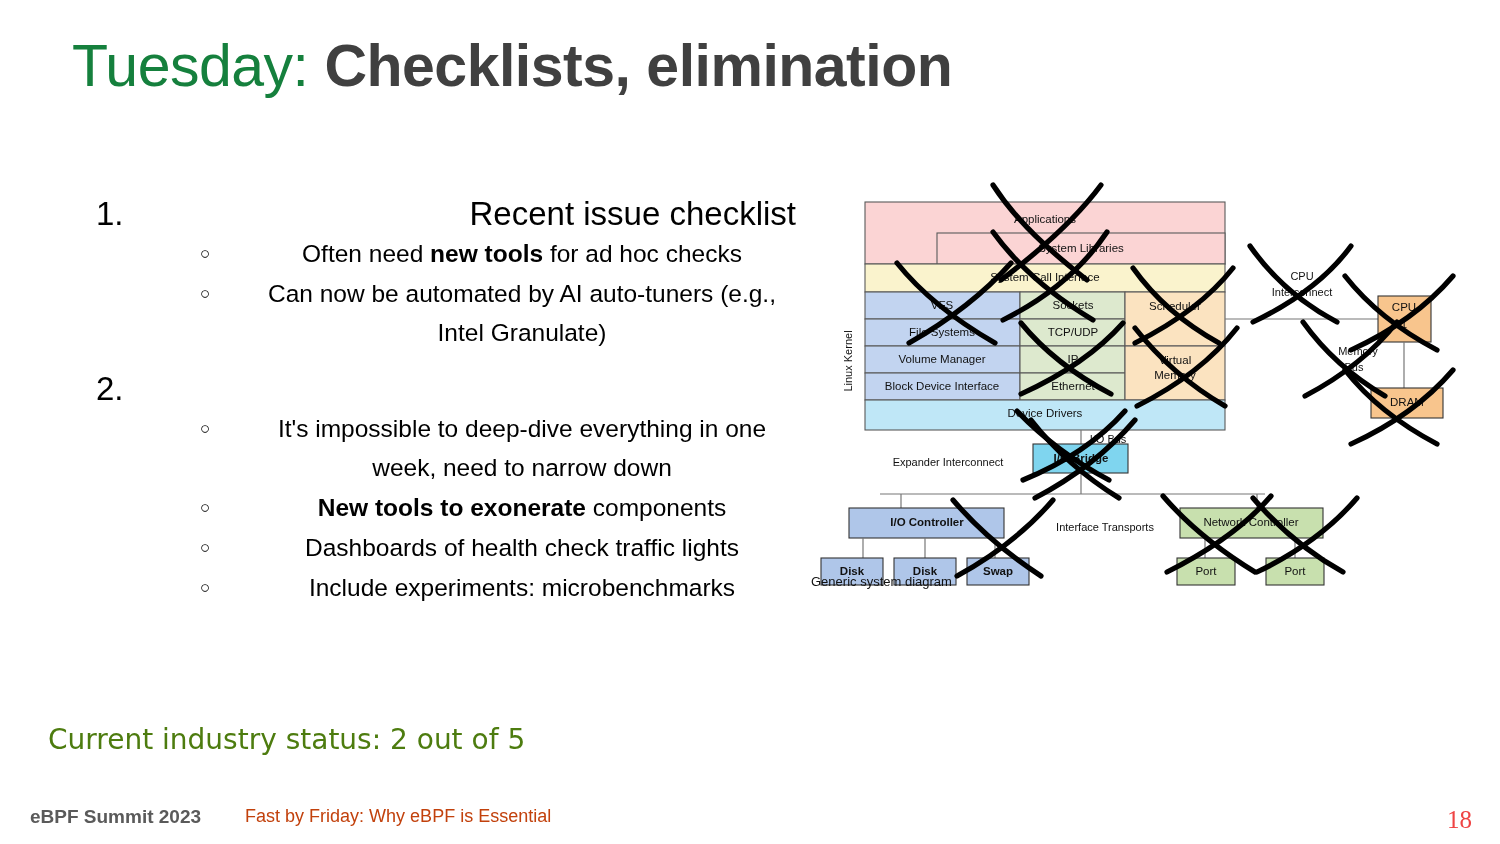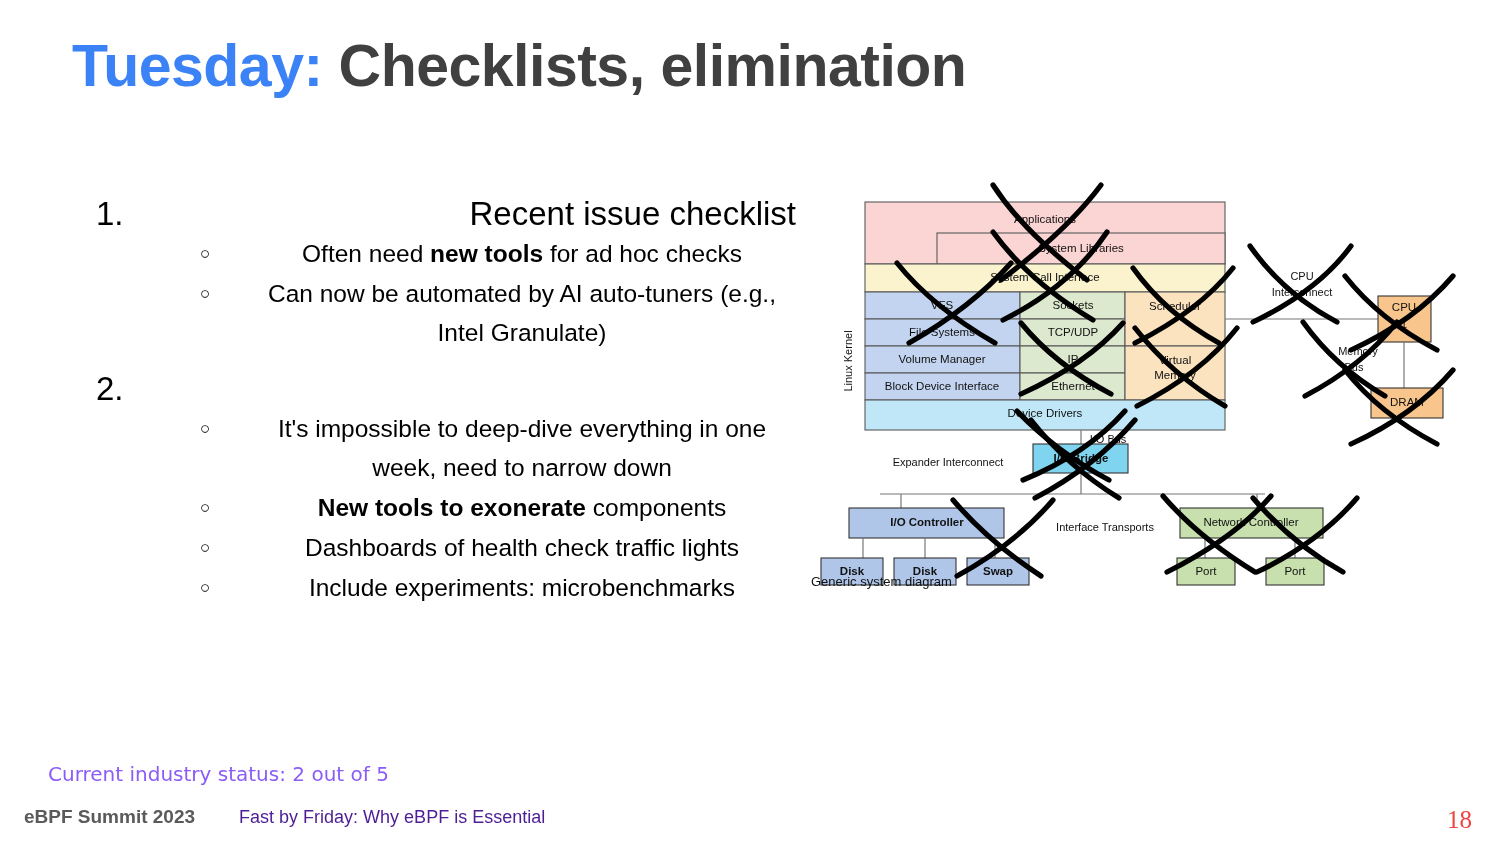--- a/index.html
+++ b/index.html
@@ -14,21 +14,21 @@
 
   
   .slide-title {
     position:absolute;
     left:72px; top:36px;
     font-size:59px;
     line-height:1.05;
     letter-spacing:-0.5px;
     white-space:nowrap;
   }
-  .title-plain { color:#3b82f6; font-weight:700; }
+  .title-plain { color:#15803d; font-weight:400; }
   .title-accent { color:#404040; font-weight:700; }
 
   
   .outline {
     position:absolute;
     left:96px; top:192px;
     width:700px;
   }
   .lvl1 {
     display:flex;
@@ -56,39 +56,38 @@
   }
   .lvl2 .txt { flex:1;text-align:center; }
   .lvl2 b { font-weight:700; }
 
   .gap-1 { height:14px; }
 
   
   .status-line {
     position:absolute;
     left:48px; top:723px;
-    font-size:20px;
-    color:#8b5cf6;
+    font-size:28px;
+    color:#4d7c0f;
     font-family:"DejaVu Sans", sans-serif;
-    margin-top:39px;
   }
 
   
   .footer {
     position:absolute;
-    left:24px; top:806px;
+    left:30px; top:806px;
     display:flex;
-    align-items:flex-end;
+    align-items:flex-start;
     gap:44px;
   }
   .footer .brand {
     font-size:19px; font-weight:700; color:#5a5a5a;
   }
   .footer .subtitle {
-    font-size:18px; color:#4c1d95;
+    font-size:18px; color:#c2410c;
   }
   .page-num {
     position:absolute;
     right:28px; top:806px;
     font-family:"Liberation Serif", serif;
     font-size:25px;
     color:#ef4444;
   }
 
   

